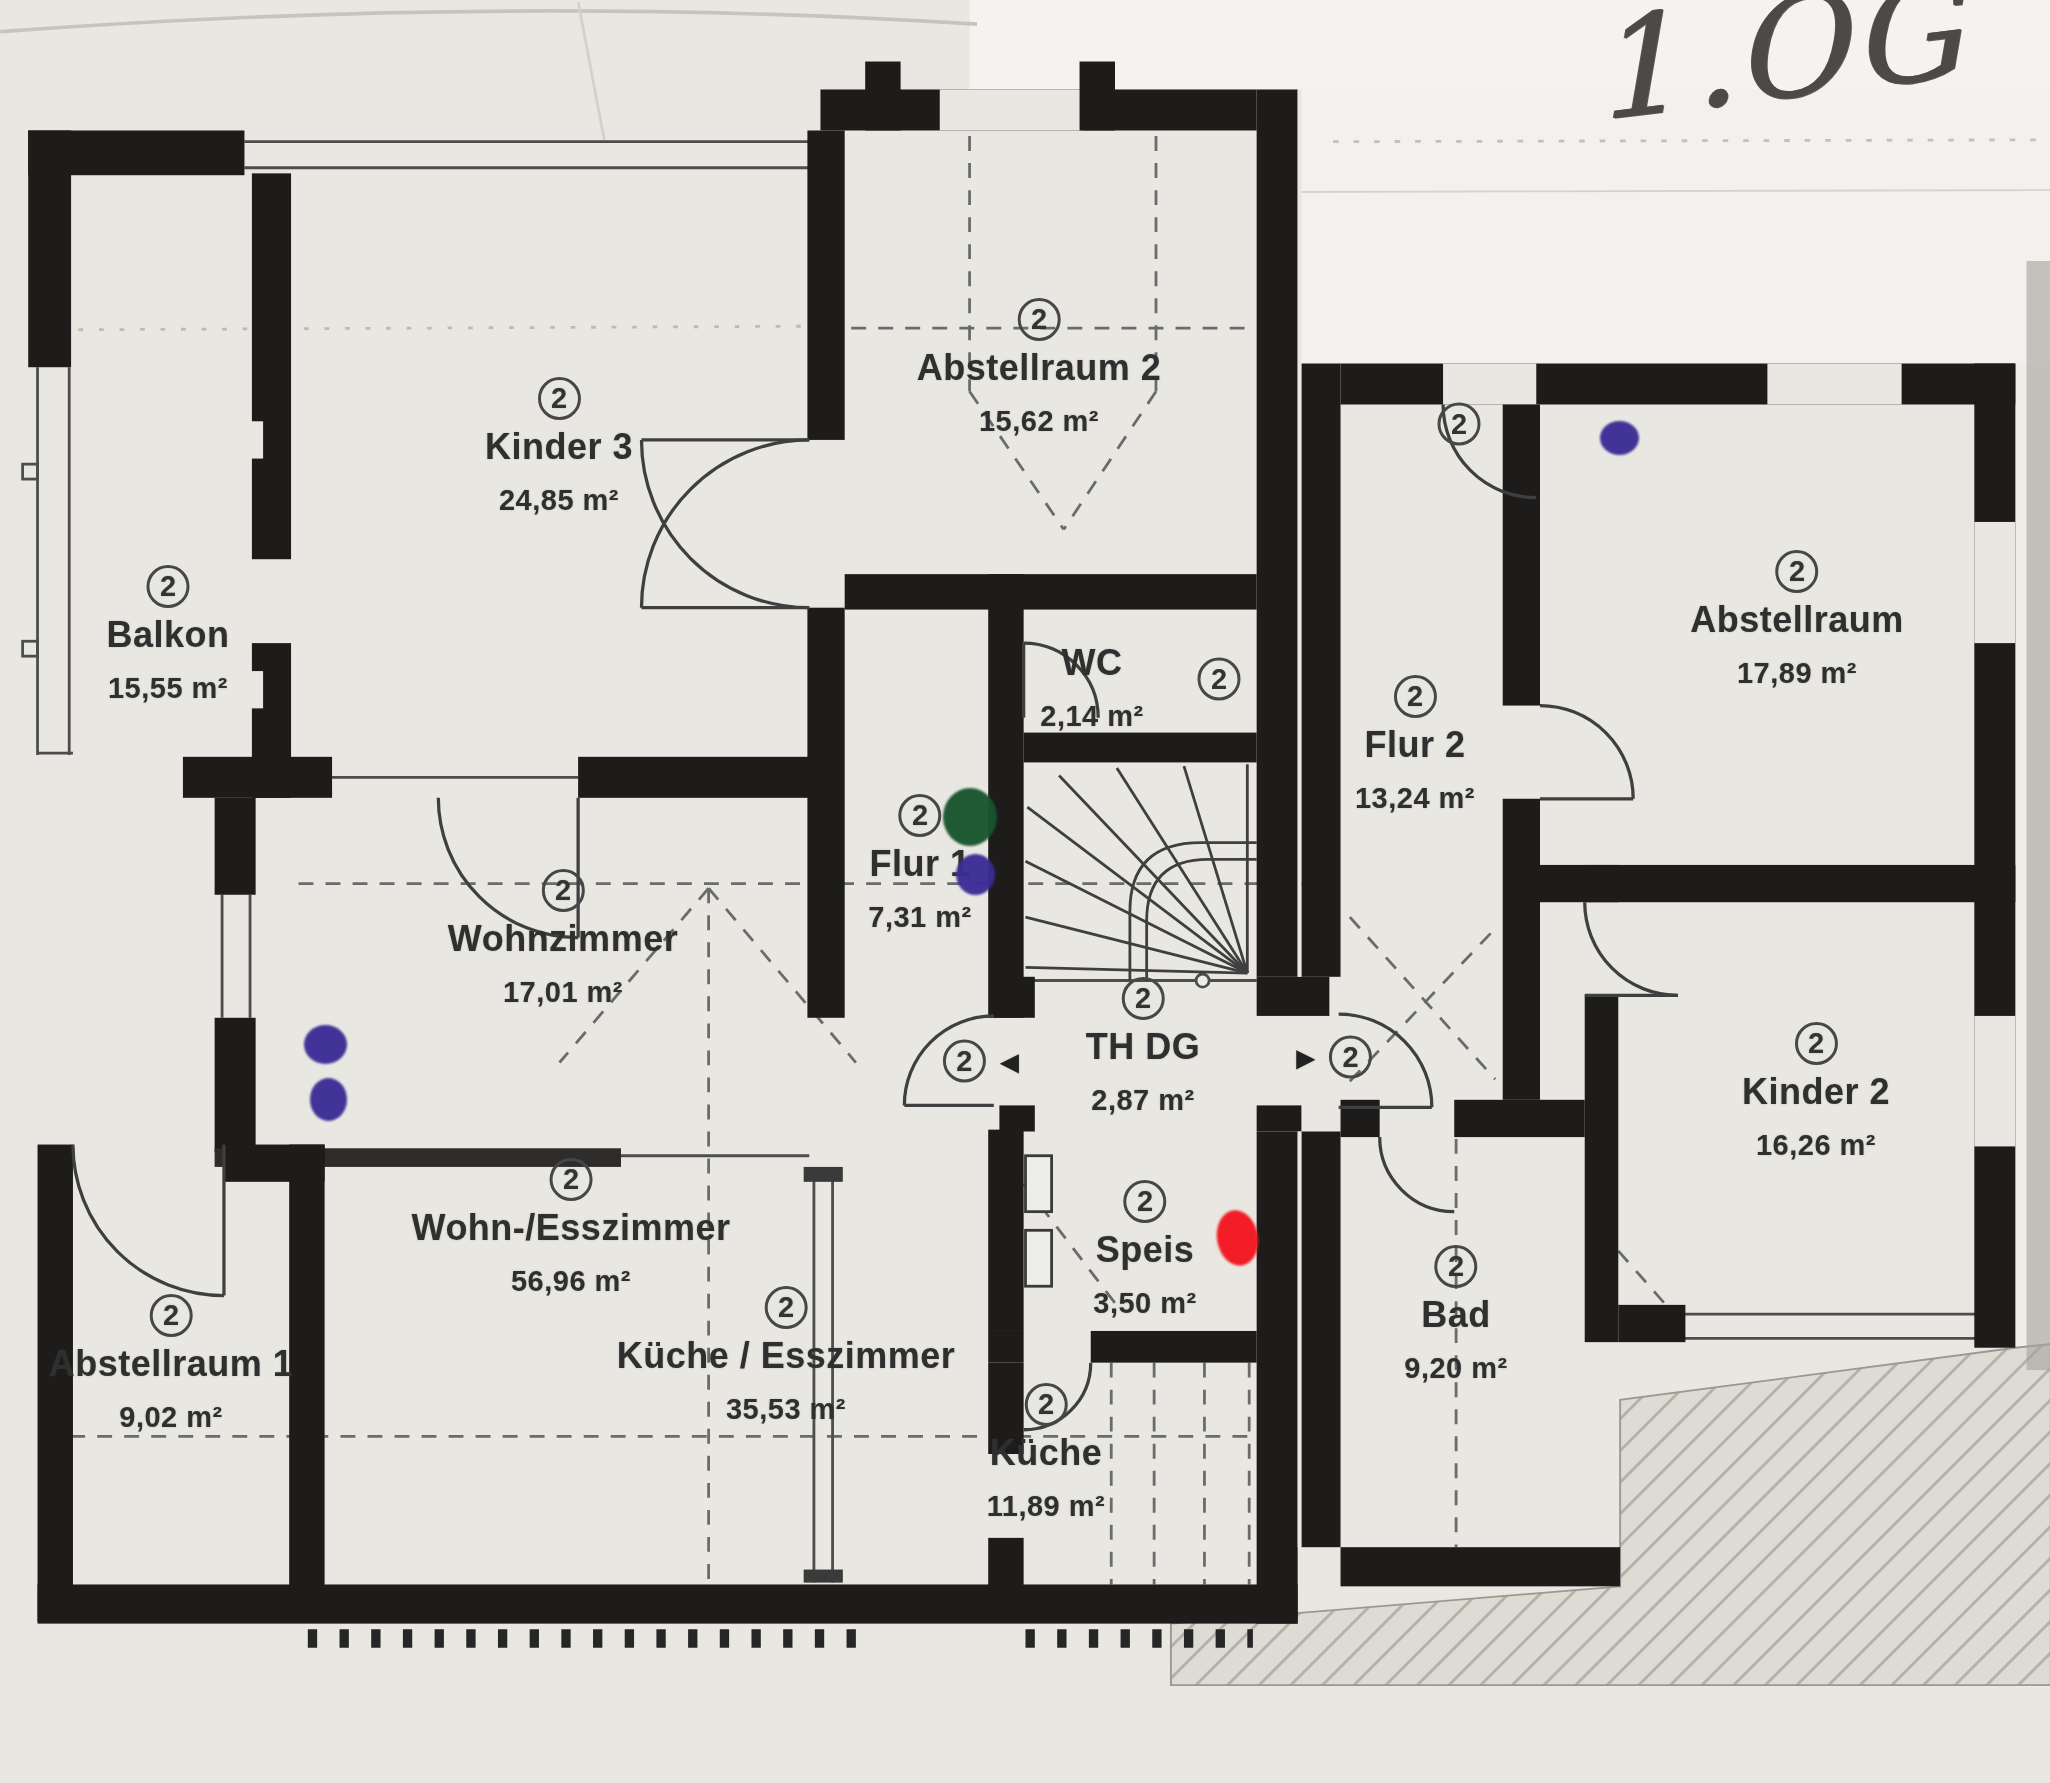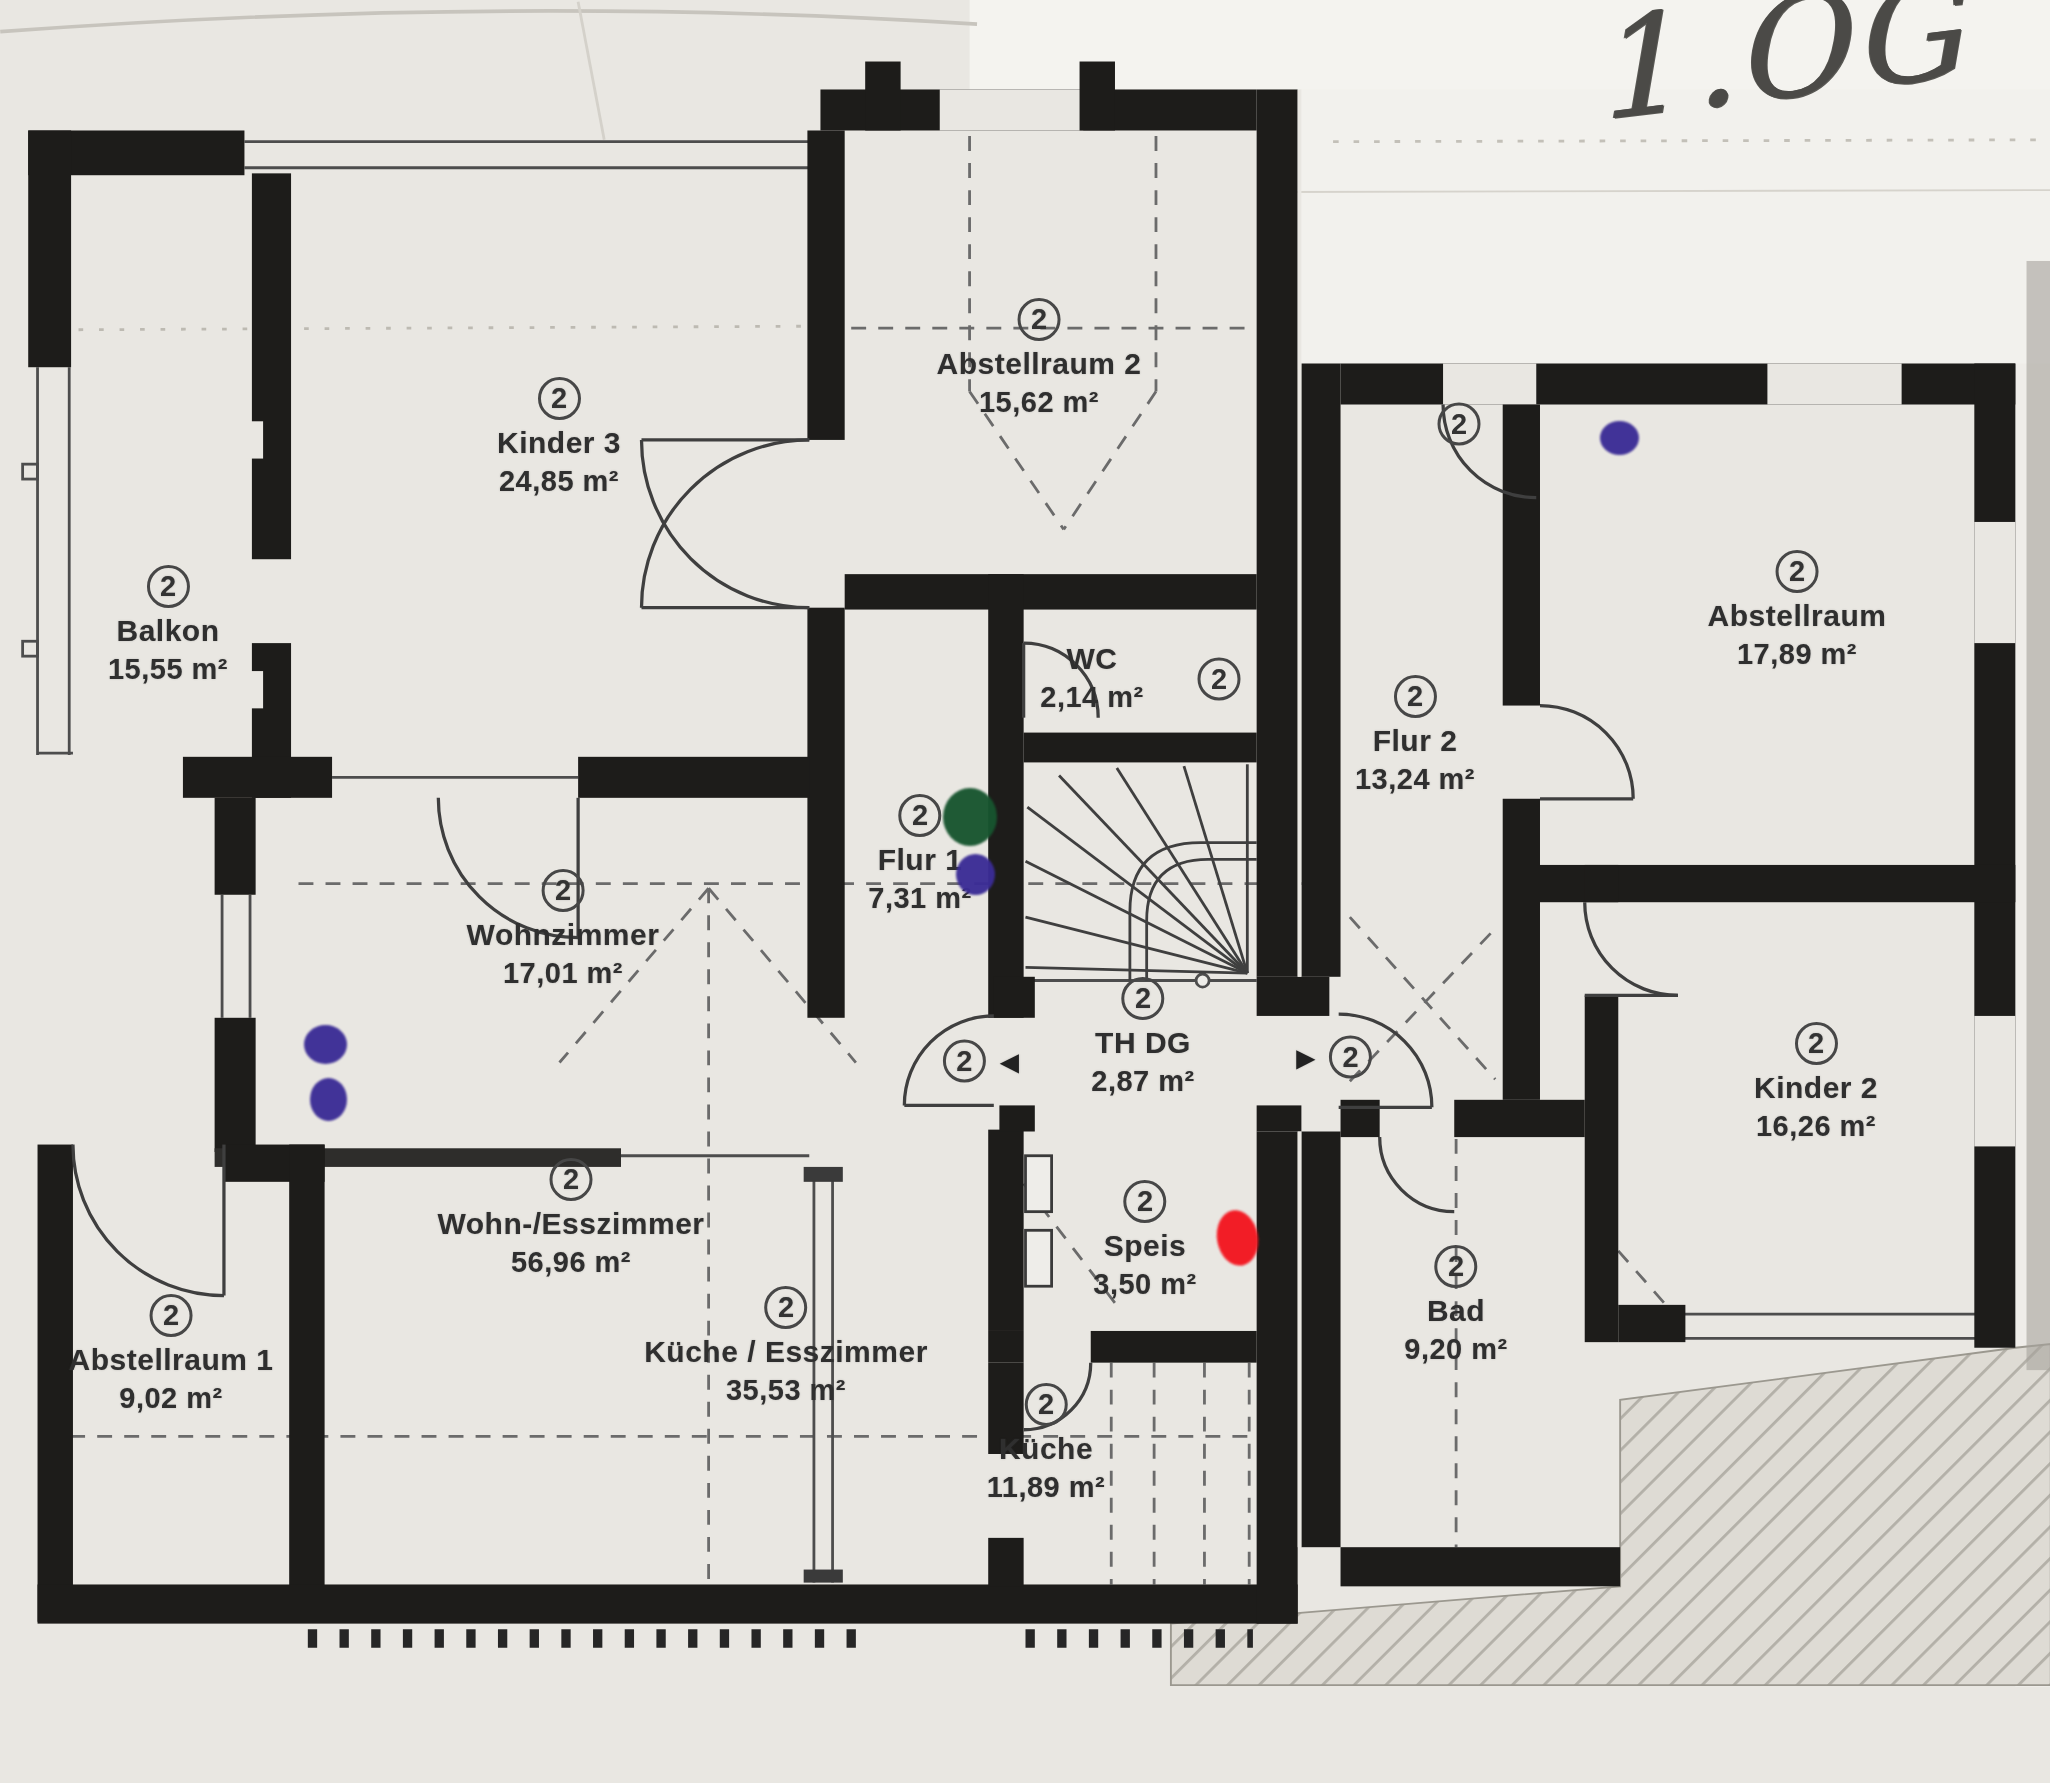--- a/index.html
+++ b/index.html
@@ -14,22 +14,22 @@
     position:absolute;transform:translateX(-50%);text-align:center;
     color:#2f2f2f;text-shadow:0 0 1.9px rgba(70,70,70,.30);z-index:5;
   }
   .badge{
     display:inline-flex;align-items:center;justify-content:center;
     width:43px;height:43px;border:3.7px solid #474747;border-radius:50%;
     font-size:29px;font-weight:700;color:#333;box-sizing:border-box;
     background:transparent;
   }
   .abs{position:absolute;transform:translate(-50%,-50%);z-index:6;}
-  .rname{font-size:30px;font-weight:700;letter-spacing:0.5px;margin-top:5.6px;white-space:nowrap;}
-  .rarea{font-size:29px;font-weight:600;letter-spacing:0.5px;margin-top:5px;white-space:nowrap;}
+  .rname{font-size:36px;font-weight:700;letter-spacing:0.5px;margin-top:5.6px;white-space:nowrap;}
+  .rarea{font-size:29px;font-weight:600;letter-spacing:0.5px;margin-top:16px;white-space:nowrap;}
   .side-marker{
     position:absolute;transform:translate(-50%,-50%);display:flex;align-items:center;gap:7.5px;
     z-index:6;color:#222;text-shadow:0 0 1.9px rgba(70,70,70,.3);
   }
   .arr{font-size:32px;font-weight:700;line-height:1;}
   .dot{position:absolute;border-radius:50%;filter:blur(1.2px);opacity:.96;z-index:7;}
   .floor-label{
     position:absolute;left:1602px;top:-32px;z-index:8;
     font-family:"DejaVu Serif", serif;font-style:italic;
     font-size:138px;color:#4b4a47;letter-spacing:5.6px;

